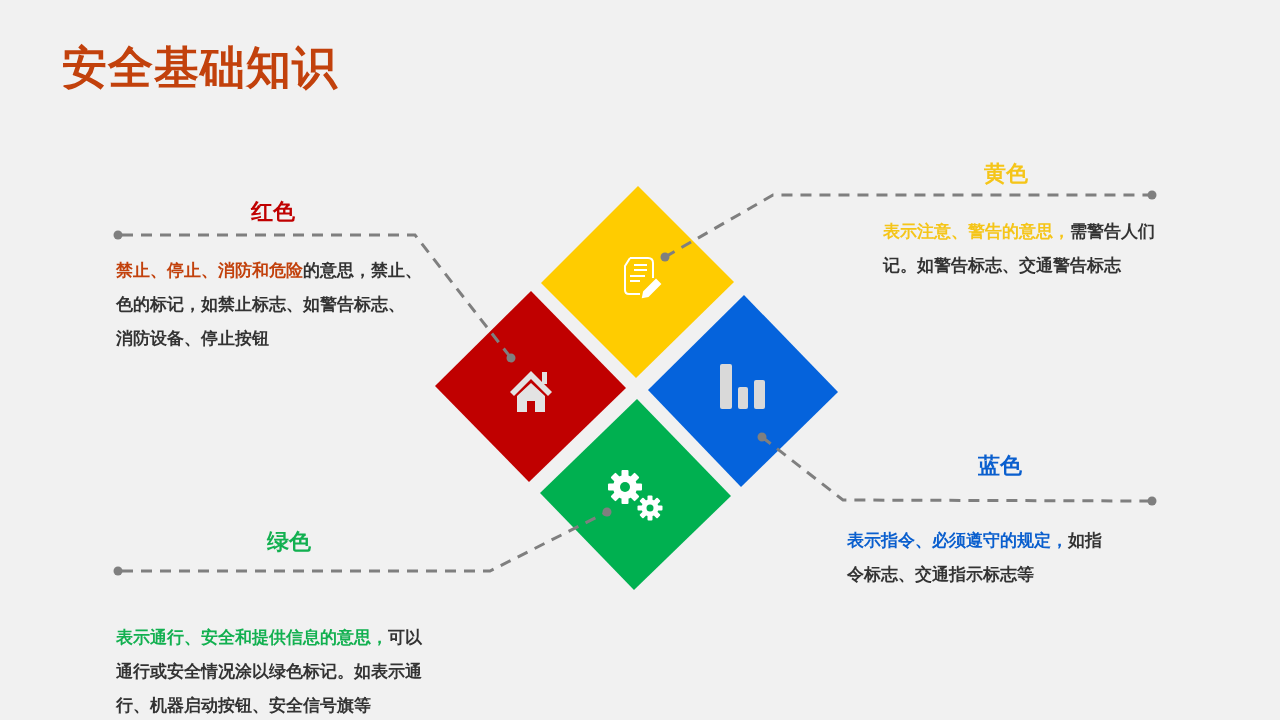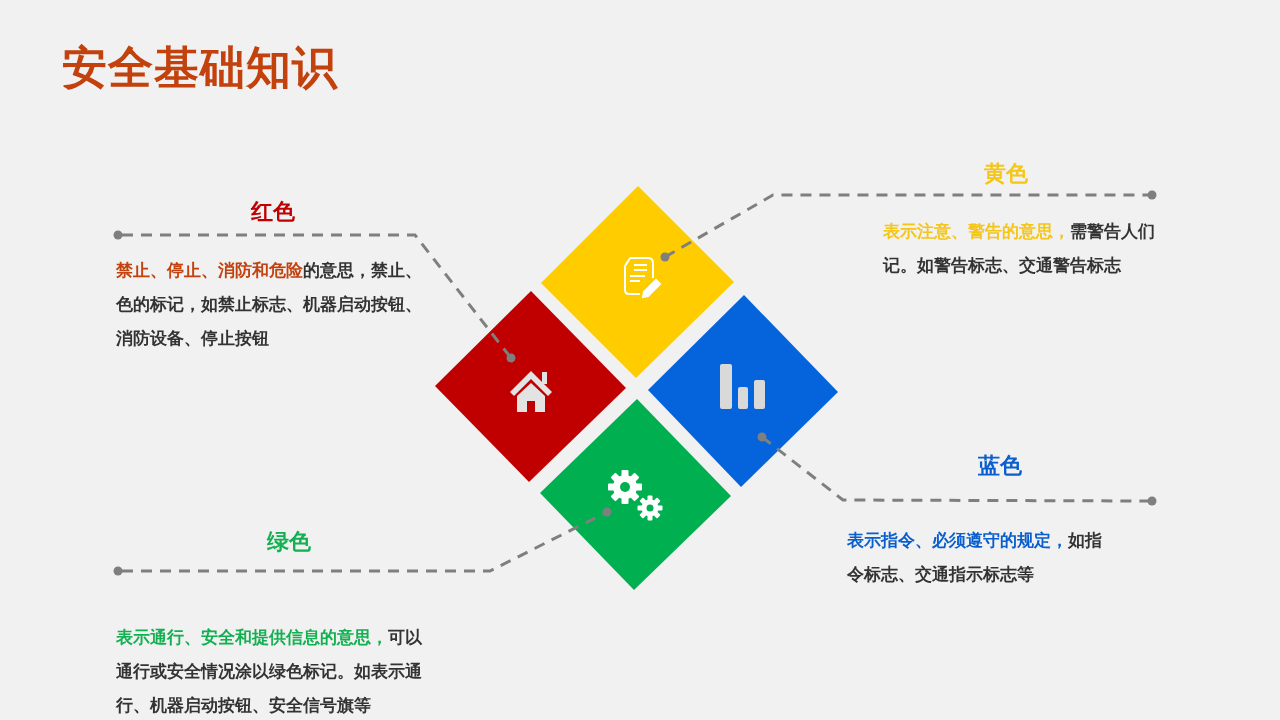--- a/index.html
+++ b/index.html
@@ -99,21 +99,21 @@
         <circle r="3.5" fill="#00b050"></circle>
       </g>
     </g>
   </svg>
 
   <div class="heading" style="left:213px; top:197px; color:#c00000;">红色</div>
   <div class="desc" style="left:116px; top:253px; width:330px;">
     <div>
       <span style="color:#c2410c;">禁止、停止、消防和危险</span><span>的意思，禁止、</span>
     </div>
-    <div>色的标记，如禁止标志、机器启动按钮、</div>
+    <div>色的标记，如禁止标志、如警告标志、</div>
     <div>消防设备、停止按钮</div>
   </div>
 
   <div class="heading" style="left:946px; top:159px; color:#f5c518;">黄色</div>
   <div class="desc" style="left:851px; top:214px; width:320px;margin-left:32px;">
     <div>
       <span style="color:#f5c518;">表示注意、警告的意思，</span><span>需警告人们</span>
     </div>
     <div>记。如警告标志、交通警告标志</div>
   </div>

